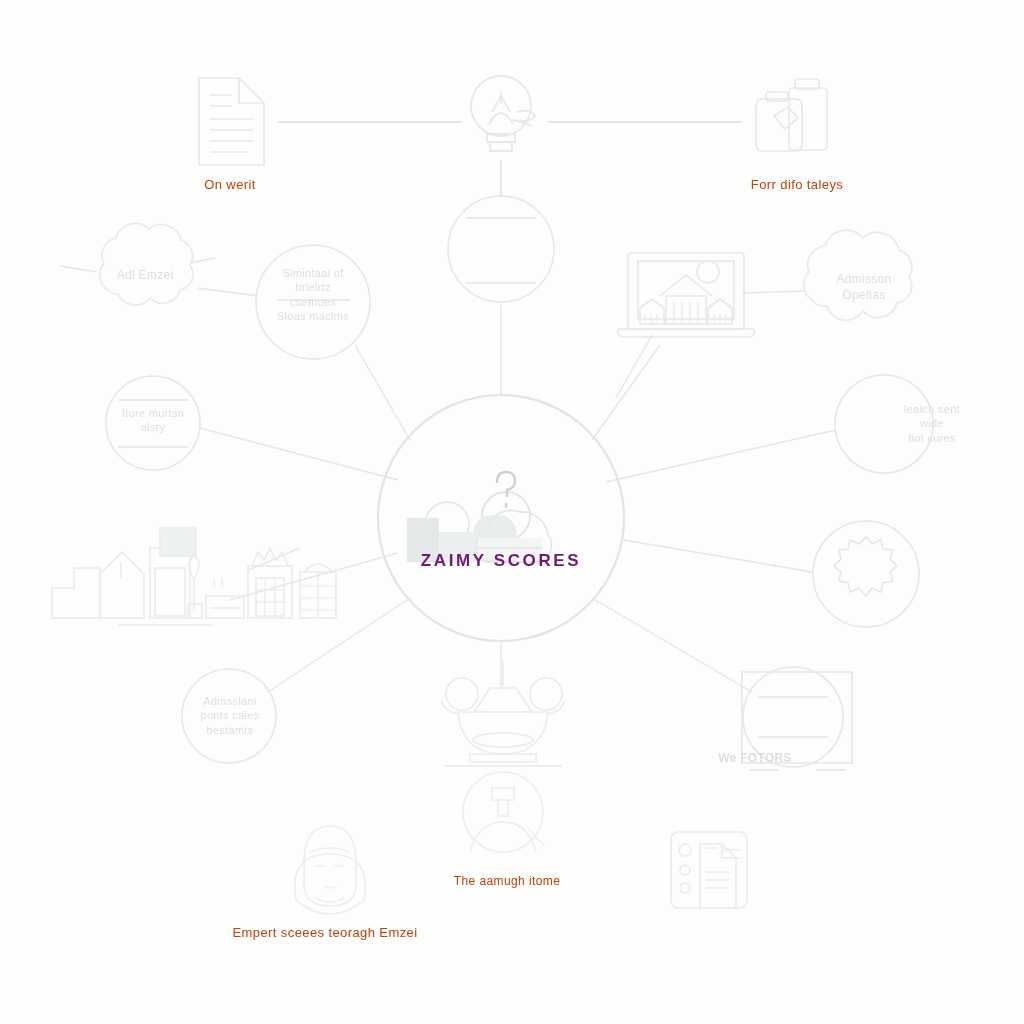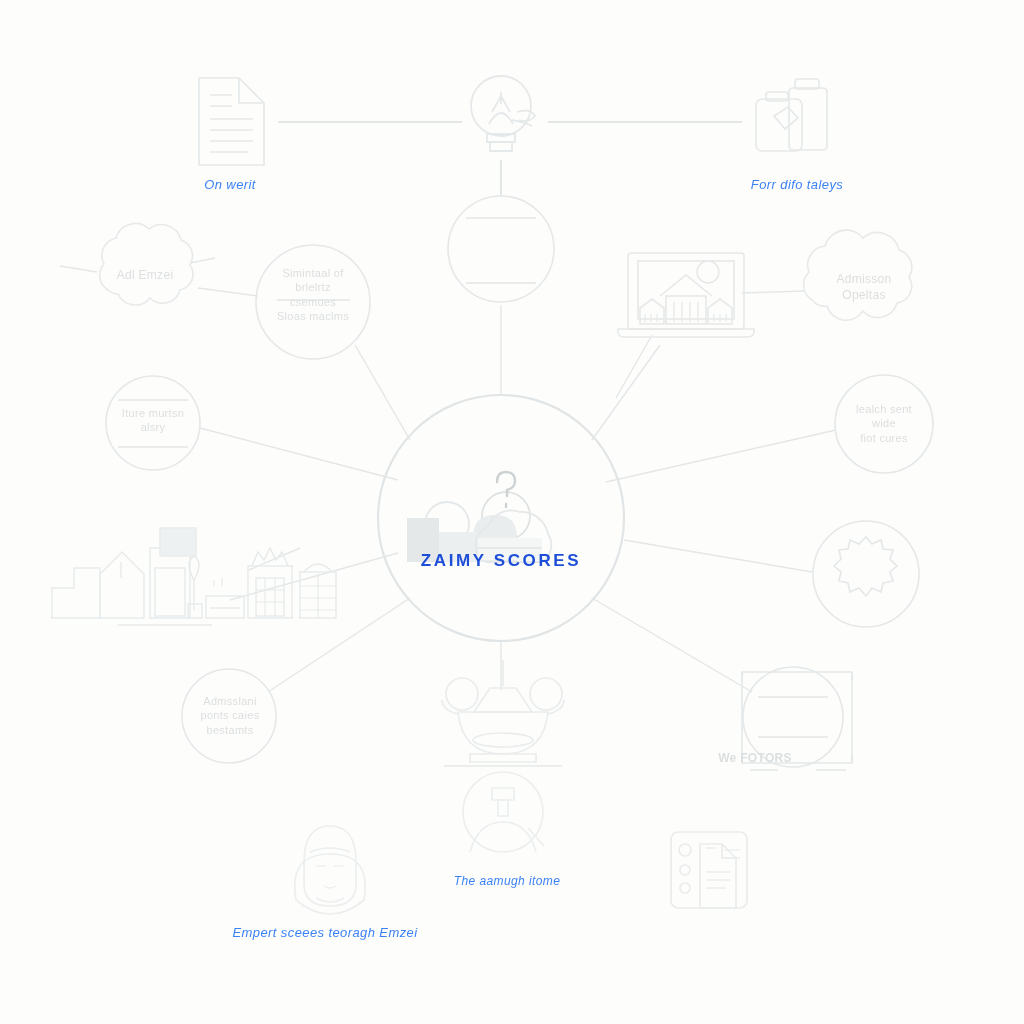--- a/index.html
+++ b/index.html
@@ -7,40 +7,39 @@
     width:1024px;height:1024px;
     background:#fdfdfc;
     font-family:"Liberation Sans", sans-serif;
     overflow:hidden;
     position:relative;
   }
   #stage{position:absolute;inset:0;width:1024px;height:1024px;}
   svg#diagram{position:absolute;left:0;top:0;width:1024px;height:1024px;}
   .lbl{
     position:absolute;
-    color:#3b82f6;
+    color:#c2410c;
     text-align:center;
     line-height:1.32;
     letter-spacing:.4px;
     white-space:pre-line;
     pointer-events:none;
-    font-style:italic;
   }
   .node-text{
     position:absolute;
     text-align:center;
     color:#dcdfdf;
     line-height:1.3;
     letter-spacing:.3px;
     white-space:pre-line;
   }
   .hub-title{
     position:absolute;
     text-align:center;
-    color:#1d4ed8;
+    color:#701a75;
     font-size:17px;
     font-weight:700;
     letter-spacing:2.6px;
   }
   .cap{font-size:13px;}
   .cap-sm{font-size:12px;}
 </style>
 </head>
 <body>
 
@@ -305,21 +304,21 @@
 csemues
 Sloas maclms</div>
 
 
   <div class="node-text" style="left:103px;top:406px;width:100px;font-size:11px;">Iture murtsn
 alsry</div>
 
   <div class="node-text" style="left:806px;top:272px;width:116px;font-size:12px;">Admisson
 Opeltas</div>
 
-  <div class="node-text" style="left:834px;top:402px;width:100px;font-size:11px;">lealch sent
+  <div class="node-text" style="left:882px;top:402px;width:100px;font-size:11px;">lealch sent
 wide
 fiot cures</div>
 
   <div class="node-text" style="left:180px;top:694px;width:100px;font-size:11px;">Admsslani
 ponts caies
 bestamts</div>
 
   <div class="node-text" style="left:705px;top:707px;width:100px;font-size:12px;font-weight:600;margin-top:44px;">We FOTORS</div>
 
   <div class="hub-title" style="left:381px;top:551px;width:240px;">ZAIMY SCORES</div>

